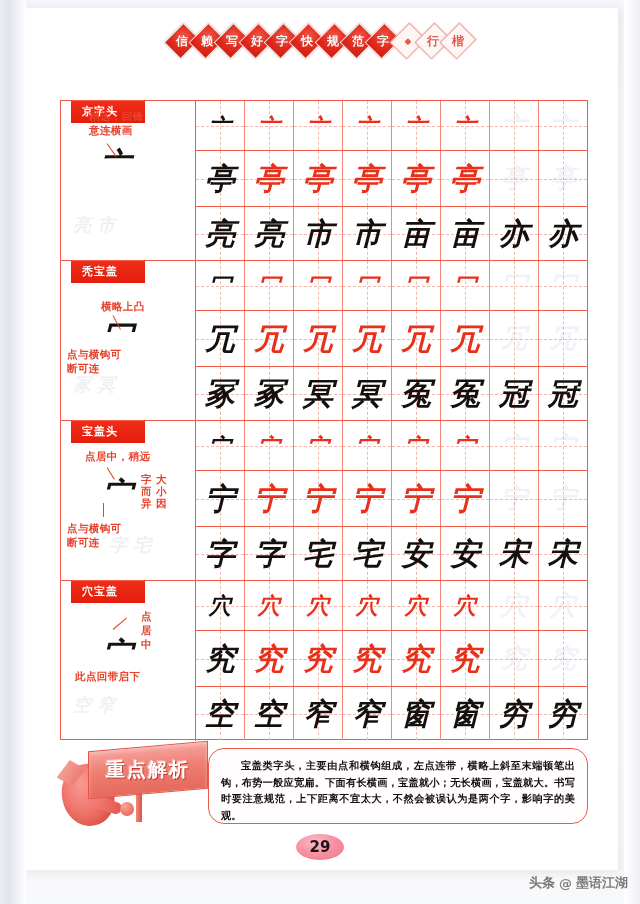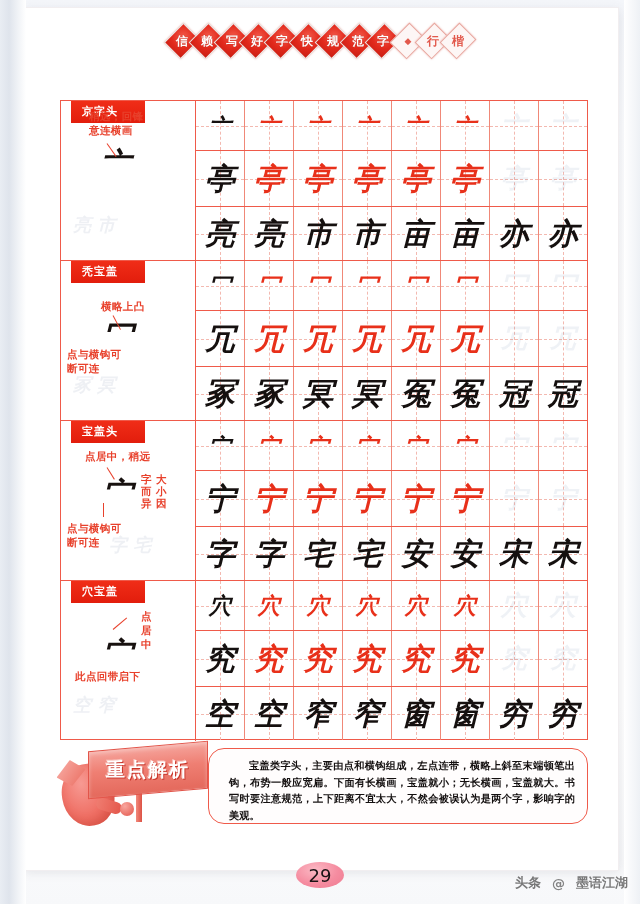--- a/index.html
+++ b/index.html
@@ -193,21 +193,21 @@
 
   
   #analysis{
     position:absolute;left:60px;top:748px;width:528px;height:80px;
   }
   #analysis-box{
     position:absolute;left:148px;top:0;width:380px;height:76px;
     border:1.4px solid #ef5a4a;border-radius:16px;
     background:#fffdfd;
     box-sizing:border-box;
-    padding:9px 12px 0 20px;
+    padding:9px 12px 0 12px;
   }
   #analysis-text{
     color:#141010;
     font-size:10.2px;
     line-height:1.62;
     text-align:justify;
     text-indent:20px;
     letter-spacing:.1px;
     font-family:"DejaVu Sans","Liberation Sans",sans-serif;
     font-weight:bold;
@@ -252,32 +252,32 @@
     text-shadow:1px 1px 0 #c8352a, -1px -1px 0 rgba(255,255,255,.45);
     font-family:"DejaVu Sans","Liberation Sans",sans-serif;
   }
   #mascot-post{
     position:absolute;left:76px;top:44px;width:6px;height:34px;
     background:linear-gradient(90deg,#f2897c,#dc5245);
   }
 
   
   #page-number{
-    position:absolute;left:296px;top:862px;width:48px;height:26px;
+    position:absolute;left:296px;top:834px;width:48px;height:26px;
     background:radial-gradient(ellipse at 40% 30%,#fbb9c4 0%, #f58ca0 55%, #ef7a90 100%);
     border-radius:50%;
     display:flex;align-items:center;justify-content:center;
-    color:#1c1416;font-size:18px;font-weight:normal;
+    color:#1c1416;font-size:15px;font-weight:bold;
     font-family:"DejaVu Sans","Liberation Sans",sans-serif;
   }
 
   
   #footer{
     position:absolute;right:12px;top:874px;
-    display:flex;align-items:center;gap:11px;
+    display:flex;align-items:center;gap:4px;
     color:#5d5d5d;font-size:13px;font-weight:bold;
     font-family:"DejaVu Sans","Liberation Sans",sans-serif;
     opacity:.82;
   }
   #footer .at{color:#6a6a6a;}
 </style>
 </head>
 <body>
 
 <div id="page">

